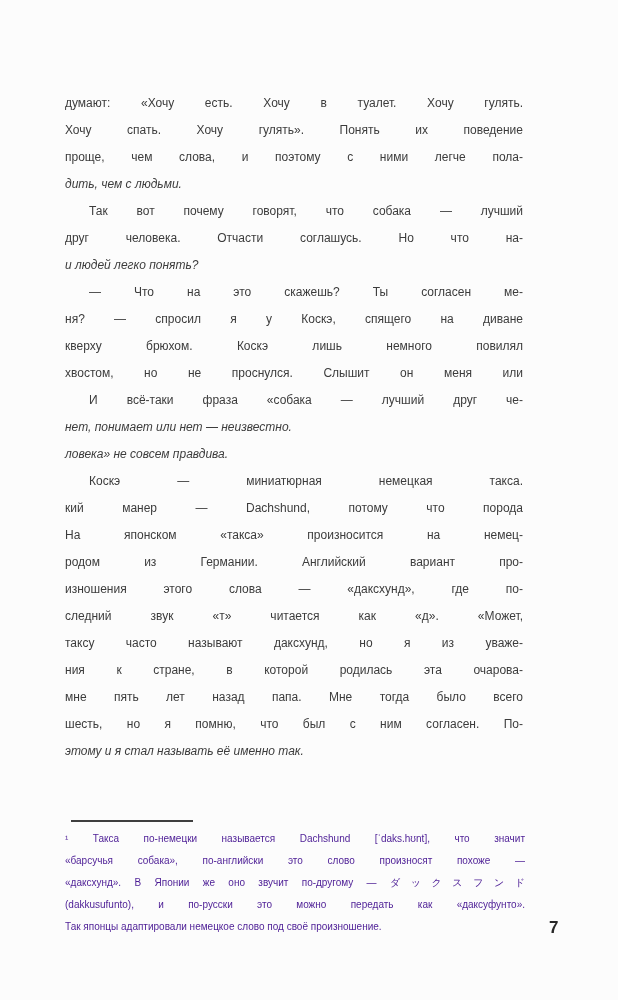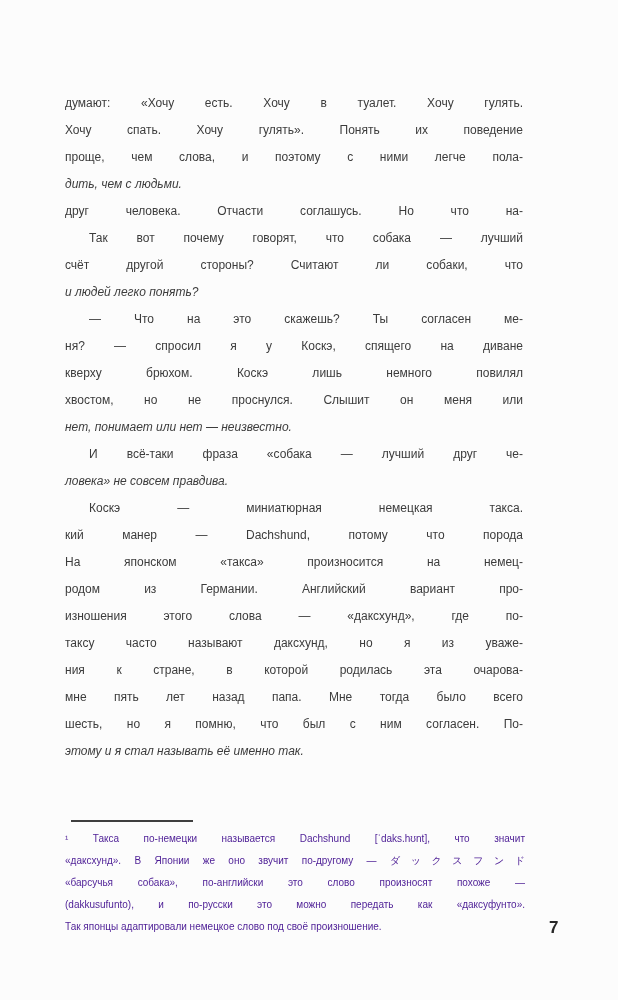--- a/index.html
+++ b/index.html
@@ -74,44 +74,44 @@
 </style>
 </head>
 <body>
 
 <div class="page">
   <div class="body-text">
       <div class="line">думают: «Хочу есть. Хочу в туалет. Хочу гулять.</div>
       <div class="line">Хочу спать. Хочу гулять». Понять их поведение</div>
       <div class="line">проще, чем слова, и поэтому с ними легче пола-</div>
       <div class="line para-end">дить, чем с людьми.</div>
+      <div class="line indent">Так вот почему говорят, что собака — лучший</div>
       <div class="line">друг человека. Отчасти соглашусь. Но что на-</div>
-      <div class="line indent">Так вот почему говорят, что собака — лучший</div>
-      <div class="line">счёт другой стороны? Считают ли собаки, что</div>
       <div class="line para-end">и людей легко понять?</div>
       <div class="line indent">— Что на это скажешь? Ты согласен ме-</div>
       <div class="line">ня? — спросил я у Коскэ, спящего на диване</div>
       <div class="line">кверху брюхом. Коскэ лишь немного повилял</div>
       <div class="line">хвостом, но не проснулся. Слышит он меня или</div>
+      <div class="line indent">И всё-таки фраза «собака — лучший друг че-</div>
       <div class="line para-end">нет, понимает или нет — неизвестно.</div>
-      <div class="line indent">И всё-таки фраза «собака — лучший друг че-</div>
       <div class="line para-end">ловека» не совсем правдива.</div>
       <div class="line indent">Коскэ — миниатюрная немецкая такса.</div>
       <div class="line">кий манер — Dachshund, потому что порода</div>
       <div class="line">На японском «такса» произносится на немец-</div>
       <div class="line">родом из Германии. Английский вариант про-</div>
       <div class="line">изношения этого слова — «даксхунд», где по-</div>
+      <div class="line">следний звук «т» читается как «д». «Может,</div>
       <div class="line">таксу часто называют даксхунд, но я из уваже-</div>
       <div class="line">ния к стране, в которой родилась эта очарова-</div>
       <div class="line">мне пять лет назад папа. Мне тогда было всего</div>
       <div class="line">шесть, но я помню, что был с ним согласен. По-</div>
       <div class="line para-end">этому и я стал называть её именно так.</div>
     </div>
   <div class="footnote-rule"></div>
   <div class="footnote">
       <div class="fn-line">¹ Такса по-немецки называется Dachshund [ˈdaks.hʊnt], что значит</div>
+      <div class="fn-line">«барсучья собака», по-английски это слово произносят похоже —</div>
       <div class="fn-line">«даксхунд». В Японии же оно звучит по-другому — ダックスフンド</div>
-      <div class="fn-line">«барсучья собака», по-английски это слово произносят похоже —</div>
       <div class="fn-line">(dakkusufunto), и по-русски это можно передать как «даксуфунто».</div>
       <div class="fn-line fn-last">Так японцы адаптировали немецкое слово под своё произношение.</div>
     </div>
   <div class="page-number">7</div>
 </div>
 
 </body></html>

